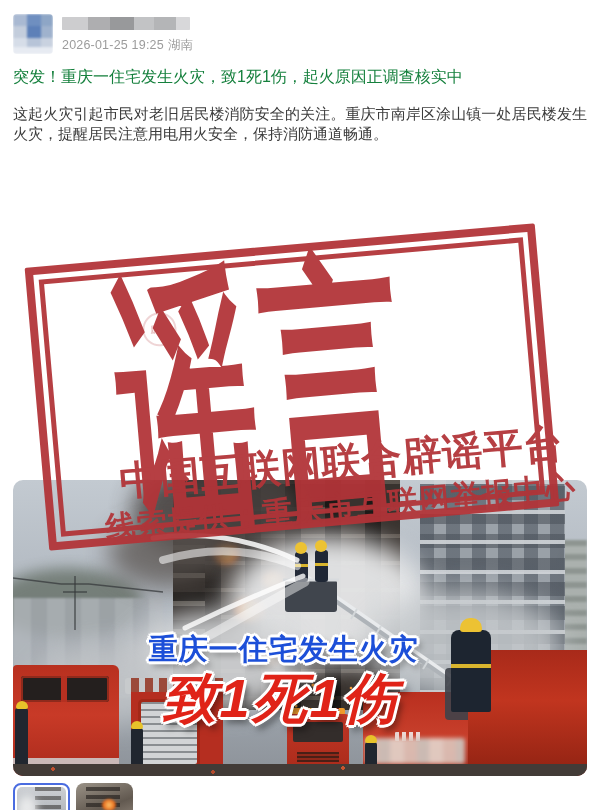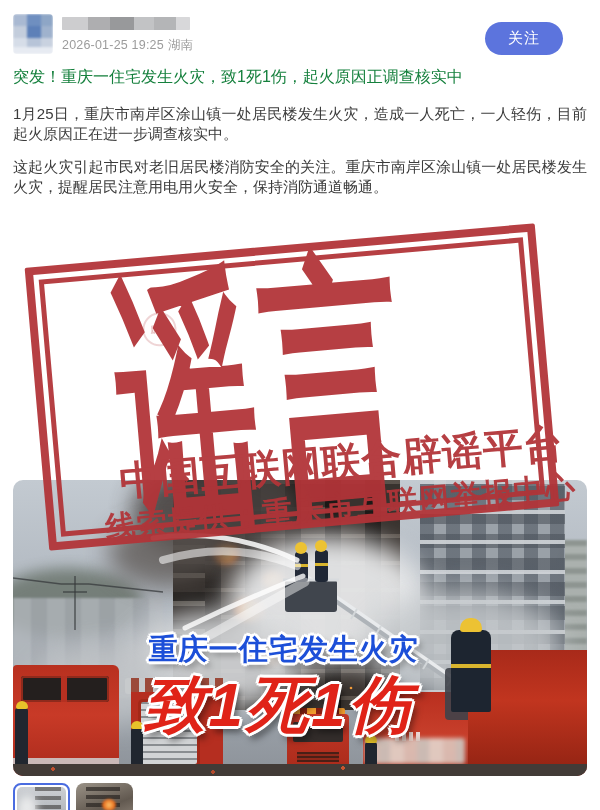--- a/index.html
+++ b/index.html
@@ -101,21 +101,21 @@
   .fg-firefighter { left:438px; top:150px; width:40px; height:82px; background:#1d2530;
     border-radius:8px 8px 2px 2px; }
   .fg-firefighter:before { content:""; position:absolute; left:9px; top:-12px; width:22px; height:14px;
     border-radius:10px 10px 3px 3px; background:#ecc233; }
   .fg-firefighter:after { content:""; position:absolute; left:0; top:34px; width:40px; height:4px; background:#d9b52e; }
 
   .caption1 { position:absolute; left:50%; top:150px; transform:translateX(-56%); white-space:nowrap;
     font-size:29px; font-weight:700; color:#1c4fd8; letter-spacing:1px; z-index:6;
     text-shadow:-2px -2px 0 #fff,2px -2px 0 #fff,-2px 2px 0 #fff,2px 2px 0 #fff,0 3px 0 #fff,0 -3px 0 #fff,3px 0 0 #fff,-3px 0 0 #fff,4px 5px 6px rgba(0,0,0,.45); }
   .caption2 { position:absolute; left:50%; top:183px; transform:translateX(-58%); white-space:nowrap;
-    font-size:62px; font-weight:900; font-style:italic; color:#e02318; letter-spacing:3px; z-index:6;
+    font-size:54px; font-weight:900; font-style:italic; color:#e02318; letter-spacing:3px; z-index:6;
     text-shadow:-2px -2px 0 #fff,2px -2px 0 #fff,-2px 2px 0 #fff,2px 2px 0 #fff,0 3px 0 #fff,0 -3px 0 #fff,3px 0 0 #fff,-3px 0 0 #fff,4px 6px 7px rgba(0,0,0,.5); }
 
   
   .thumbs { position:absolute; left:13px; top:783px; display:flex; gap:6px; }
   .thumb { width:57px; height:57px; border-radius:8px; overflow:hidden; cursor:pointer; }
   .thumb.selected { border:2px solid #4a6ce0; padding:2px; background:#fff; }
   .thumb .inner { width:100%; height:100%; border-radius:5px;
     background:linear-gradient(180deg,#cdd0d4 0%,#9aa0a6 100%); position:relative; overflow:hidden; }
   .thumb .inner.t1:before { content:""; position:absolute; left:18px; top:0; width:26px; height:100%;
     background:repeating-linear-gradient(180deg, rgba(50,48,46,.55) 0 4px, rgba(0,0,0,0) 4px 9px); }
@@ -168,26 +168,24 @@
         <rect x="26" y="1" width="22" height="13" fill="#aeaeb0"></rect>
       <rect x="48" y="1" width="24" height="13" fill="#98999b"></rect>
         <rect x="72" y="1" width="20" height="13" fill="#c2c3c5"></rect>
       <rect x="92" y="1" width="22" height="13" fill="#b4b5b7"></rect>
         <rect x="114" y="1" width="14" height="13" fill="#d8d8da"></rect>
     </svg>
   </div>
   <div class="meta">
     <span>2026-01-25 19:25</span><span>湖南</span>
   </div>
-  <button class="follow-btn">关注</button>
 </div>
 
 <div class="article">
   <h1>突发！重庆一住宅发生火灾，致1死1伤，起火原因正调查核实中</h1>
-  <p>1月25日，重庆市南岸区涂山镇一处居民楼发生火灾，造成一人死亡，一人轻伤，目前起火原因正在进一步调查核实中。</p>
   <p>这起火灾引起市民对老旧居民楼消防安全的关注。重庆市南岸区涂山镇一处居民楼发生火灾，提醒居民注意用电用火安全，保持消防通道畅通。</p>
 </div>
 
 <div class="photo">
   <div class="abs mountain"></div>
   <div class="abs bg-bldg-l"></div>
   <div class="abs far-right-bldg"></div>
   <div class="abs right-bldg"></div>
   <div class="abs balcony-col"></div>
   <div class="abs burnt-tower"></div>

